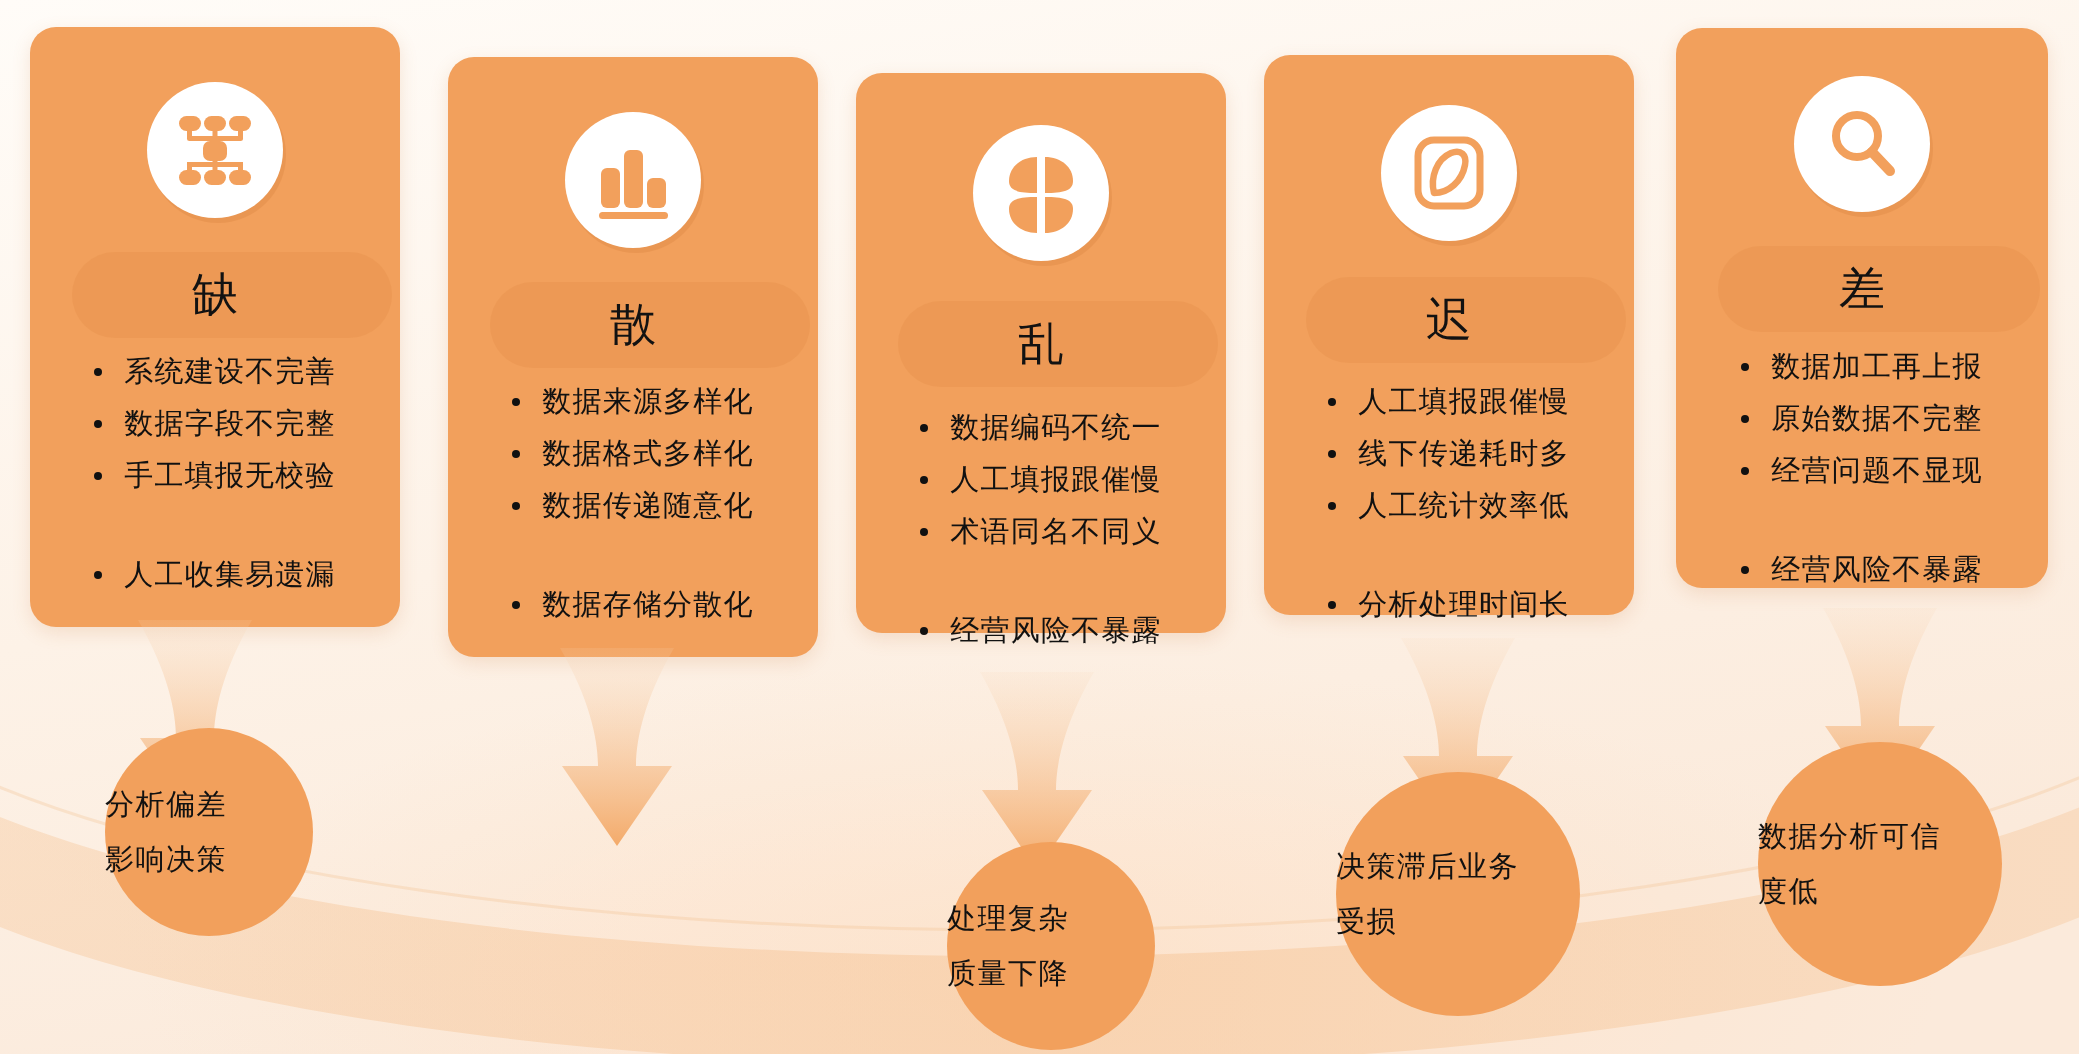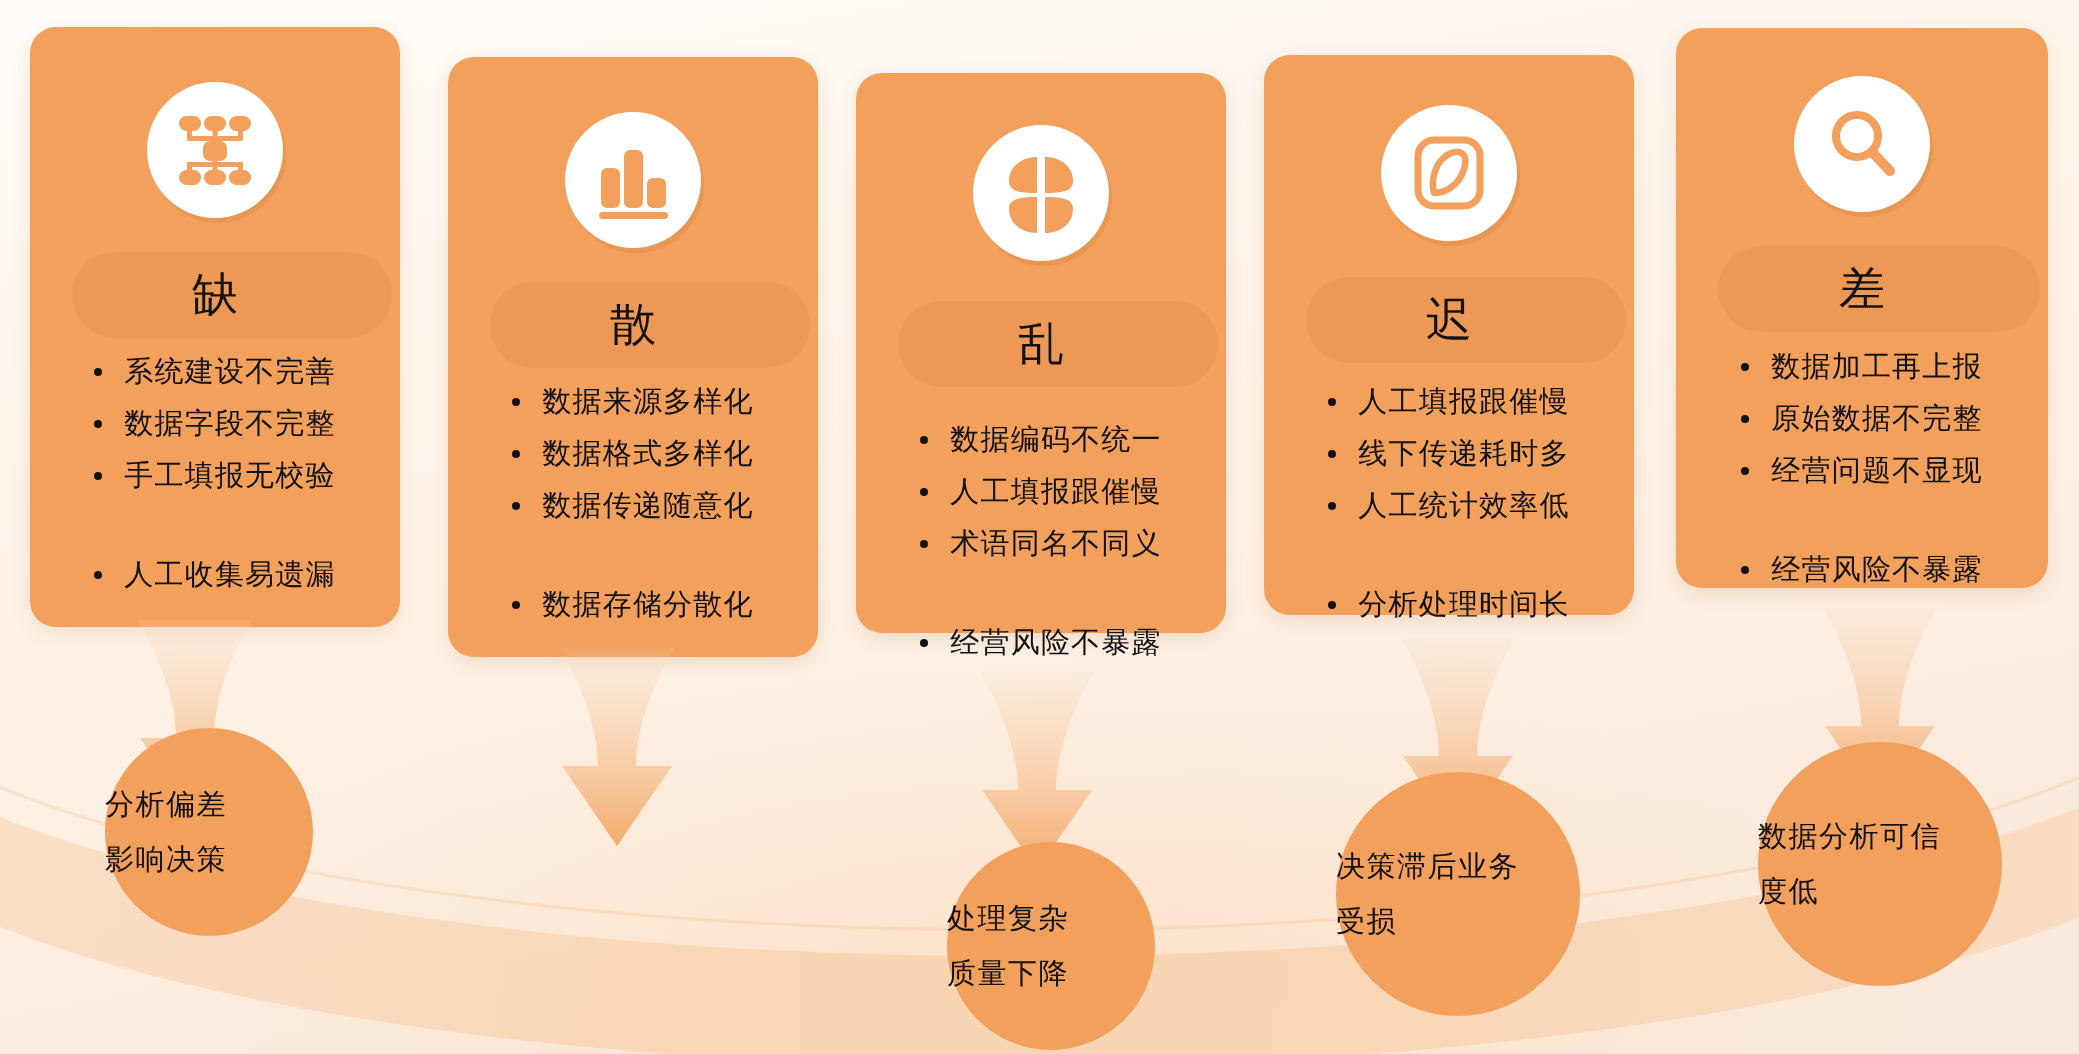--- a/index.html
+++ b/index.html
@@ -281,21 +281,21 @@
             <path d="M42,10 C26,10 14,20 14,34 C14,44 24,46 42,46 Z"></path>
             <path d="M50,10 C66,10 78,20 78,34 C78,44 68,46 50,46 Z"></path>
             <path d="M42,50 C24,50 14,52 14,62 C14,76 26,86 42,86 Z"></path>
             <path d="M50,50 C68,50 78,52 78,62 C78,76 66,86 50,86 Z"></path>
           </g>
         </svg>
       </div>
 
       <div class="card-title" style="top:248px;">乱</div>
 
-      <div class="bullets" style="top:352px;text-align:center;">
+      <div class="bullets" style="top:340px;text-align:center;">
         <div class="bullet">
           <span class="dot"></span>
           <span>数据编码不统一</span>
         </div>
         <div class="bullet">
           <span class="dot"></span>
           <span>人工填报跟催慢</span>
         </div>
         <div class="bullet">
           <span class="dot"></span>

